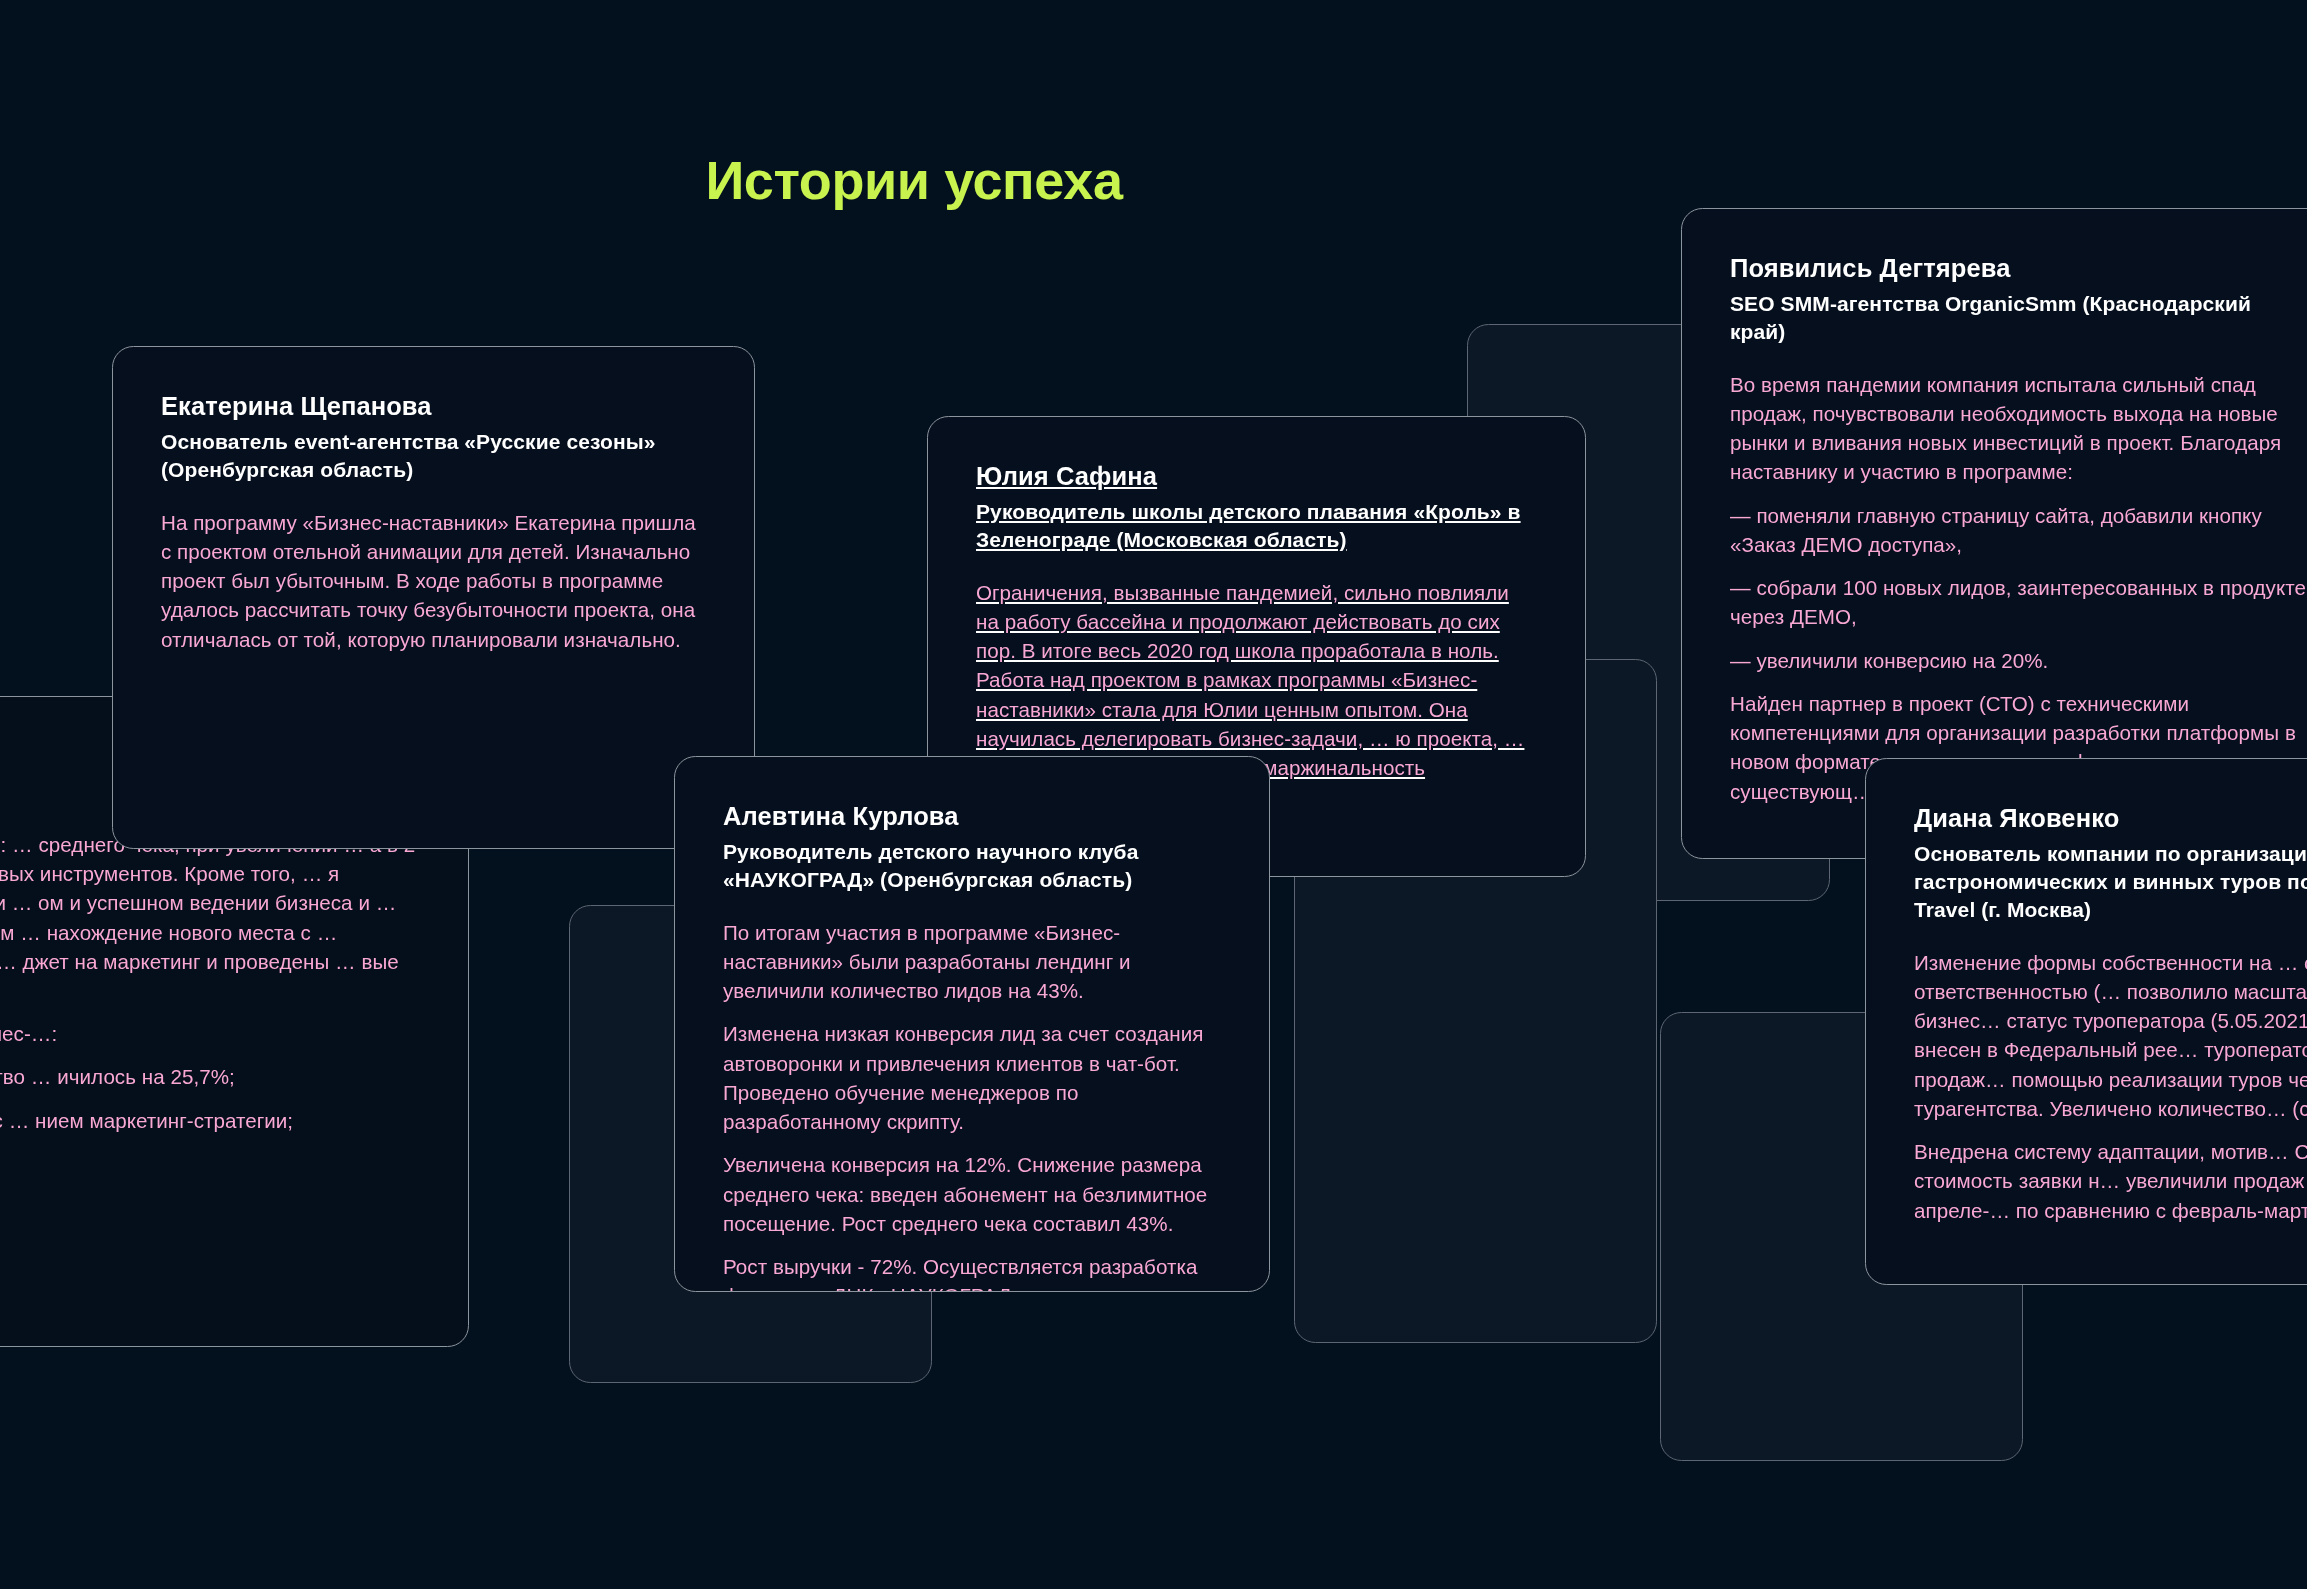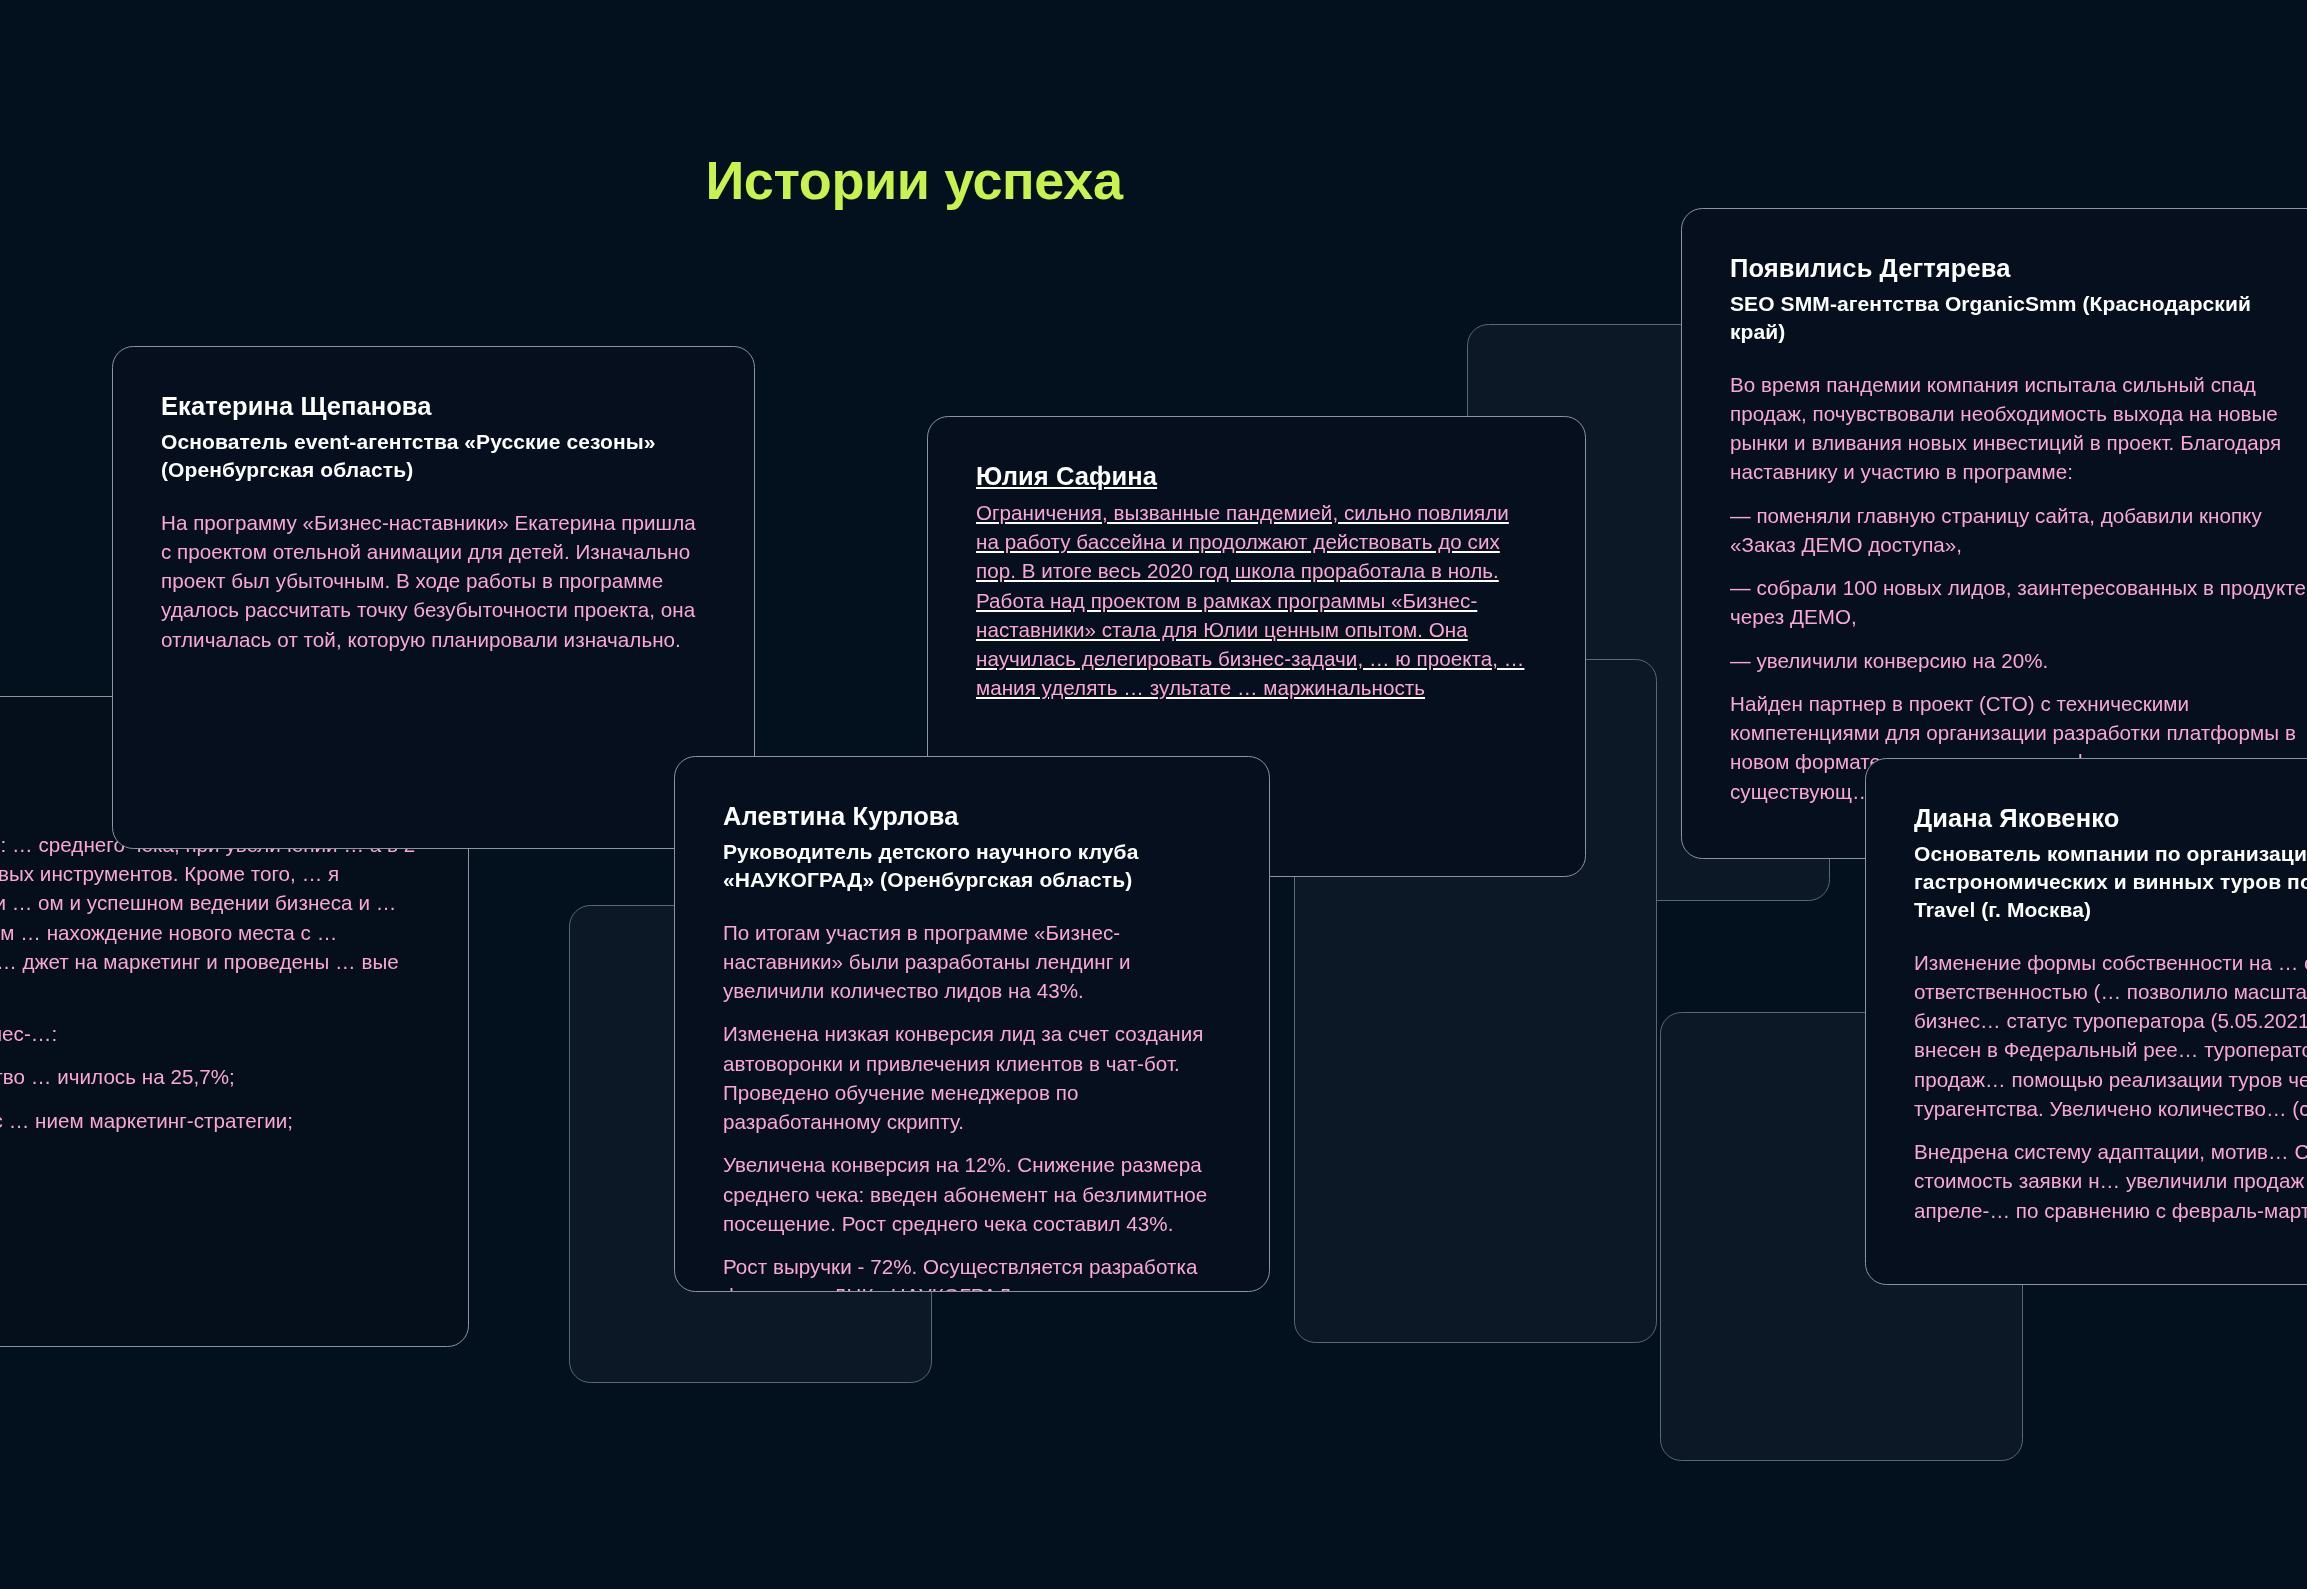--- a/index.html
+++ b/index.html
@@ -111,20 +111,21 @@
   <div class="card" style="left:105px; top:346px; width:643px; height:503px;margin-left:7px;">
     <div class="card-name">Екатерина Щепанова</div>
     <div class="card-role">Основатель event-агентства «Русские сезоны» (Оренбургская область)</div>
     <div class="card-body">
       <p>На программу «Бизнес-наставники» Екатерина пришла с проектом отельной анимации для детей. Изначально проект был убыточным. В ходе работы в программе удалось рассчитать точку безубыточности проекта, она отличалась от той, которую планировали изначально.</p>
     </div>
   </div>
 
   <div class="card" style="left:927px; top:416px; width:659px; height:461px;text-decoration:underline;">
     <div class="card-name">Юлия Сафина</div>
+    <div class="card-role">Руководитель школы детского плавания «Кроль» в Зеленограде (Московская область)</div>
     <div class="card-body">
       <p>Ограничения, вызванные пандемией, сильно повлияли на работу бассейна и продолжают действовать до сих пор. В итоге весь 2020 год школа проработала в ноль. Работа над проектом в рамках программы «Бизнес-наставники» стала для Юлии ценным опытом. Она научилась делегировать бизнес-задачи, … ю проекта, … мания уделять … зультате … маржинальность</p>
     </div>
   </div>
 
   <div class="card" style="left:1681px; top:208px; width:676px; height:651px;">
     <div class="card-name">Появились Дегтярева</div>
     <div class="card-role">SEO SMM-агентства OrganicSmm (Краснодарский край)</div>
     <div class="card-body">
       <p>Во время пандемии компания испытала сильный спад продаж, почувствовали необходимость выхода на новые рынки и вливания новых инвестиций в проект. Благодаря наставнику и участию в программе:</p>

